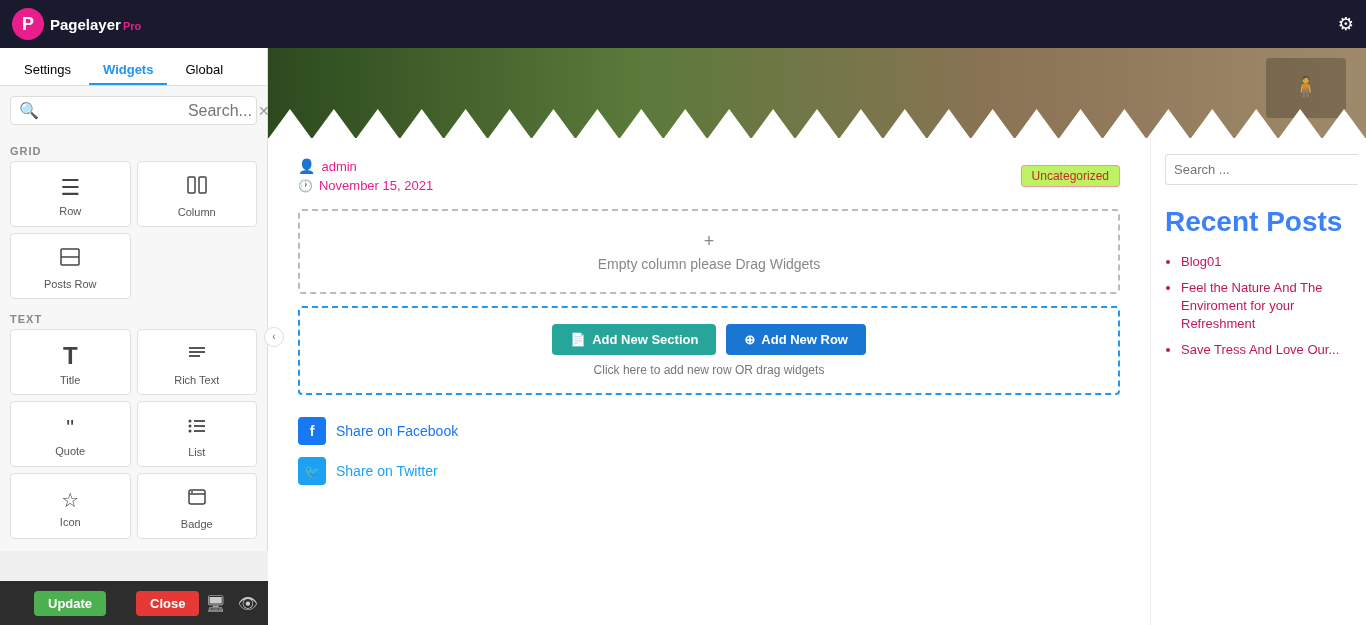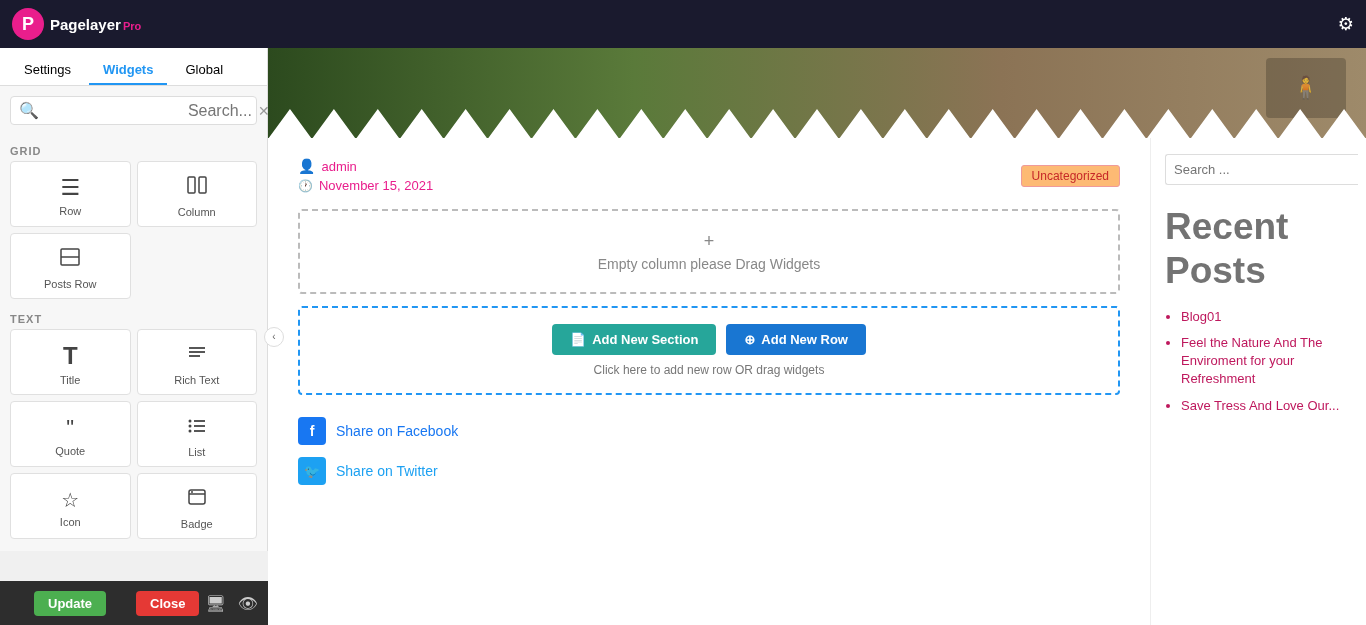--- a/index.html
+++ b/index.html
@@ -186,21 +186,21 @@
     .post-meta {
       display: flex; align-items: center; justify-content: space-between;
       margin-bottom: 16px;
     }
     .meta-left { display: flex; flex-direction: column; gap: 4px; }
     .meta-author { display: flex; align-items: center; gap: 6px; color: #e91e8c; font-size: 13px; }
     .meta-author .user-icon { color: #e91e8c; font-size: 14px; }
     .meta-date { display: flex; align-items: center; gap: 6px; color: #e91e8c; font-size: 13px; }
     .meta-date .clock-icon { color: #e91e8c; font-size: 12px; }
     .category-badge {
-      background: #fdba74; color: #c62828; border: 1px solid #ef9a9a;
+      background: #bef264; color: #c62828; border: 1px solid #ef9a9a;
       border-radius: 3px; padding: 3px 10px; font-size: 12px;
     }
 
     
     .drop-zone {
       border: 2px dashed #bbb;
       border-radius: 4px;
       padding: 20px;
       text-align: center;
       color: #888;
@@ -263,21 +263,21 @@
     }
     .search-widget .search-input-wrap {
       display: flex;
     }
     .search-widget input {
       flex: 1; border: 1px solid #ddd; border-right: none;
       padding: 7px 8px; font-size: 13px; outline: none;
       border-radius: 3px 0 0 3px;
     }
     .recent-posts-title {
-      font-size: 37px; font-weight: 700; color: #737373; margin-top: 20px; line-height: 1.2;
+      font-size: 28px; font-weight: 700; color: #3b82f6; margin-top: 20px; line-height: 1.2;
     }
     .recent-posts-list {
       margin-top: 14px; padding-left: 16px;
     }
     .recent-posts-list li {
       font-size: 13px; color: #be185d; margin-bottom: 8px; line-height: 1.4; cursor: pointer;
     }
 
     
     #main-content::-webkit-scrollbar { width: 4px; }

